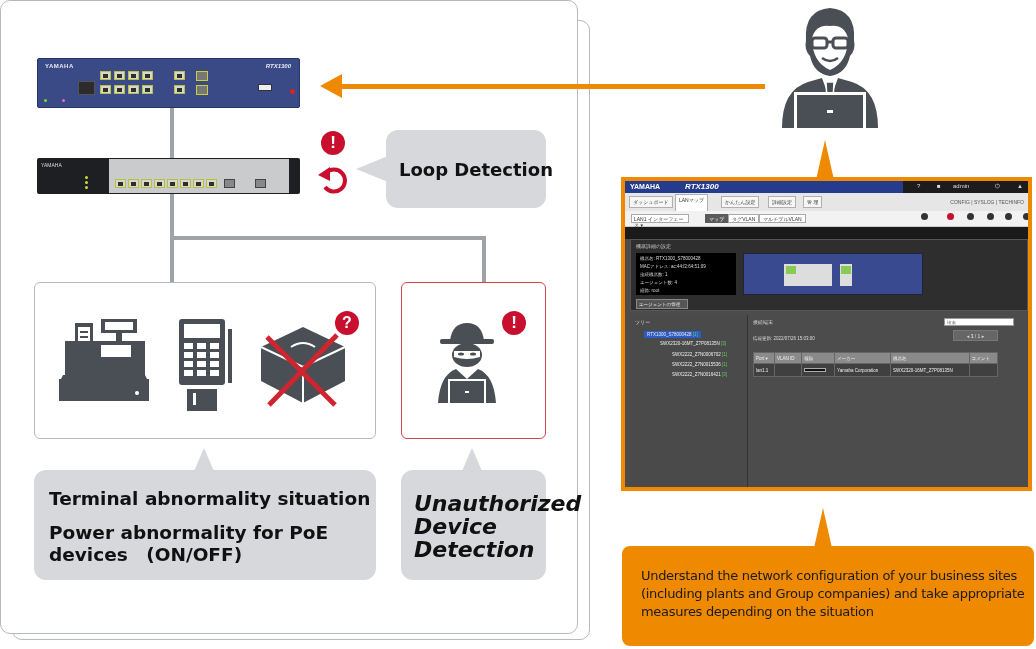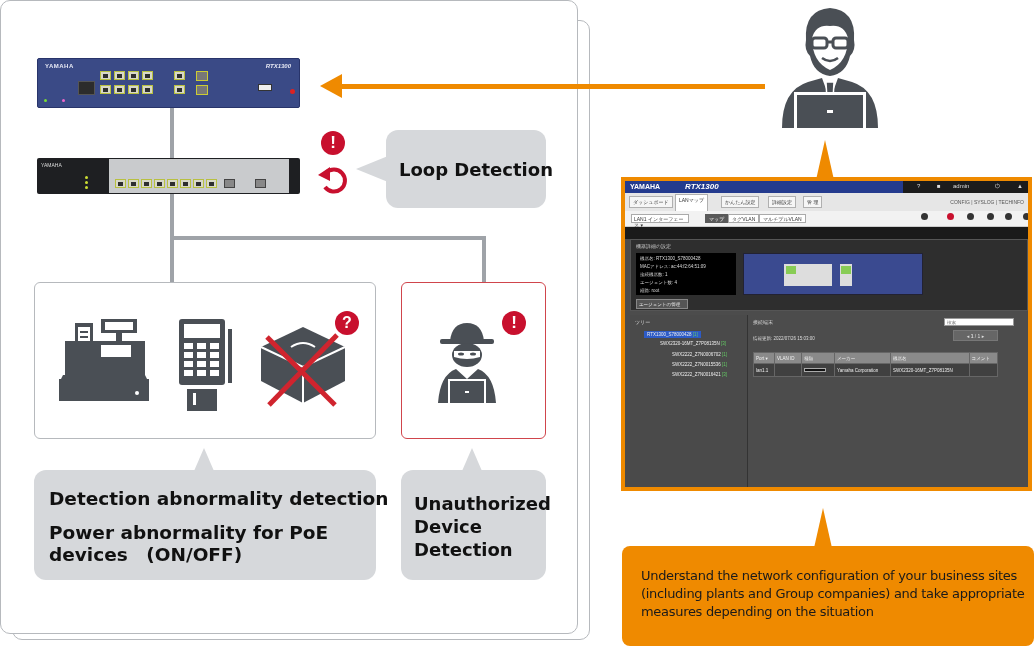--- a/index.html
+++ b/index.html
@@ -39,21 +39,21 @@
 
   .dev-box { position: absolute; left: 34px; top: 282px; width: 342px; height: 157px; border: 1.5px solid #b6b9bd; border-radius: 6px; background: #fff; }
   .intr-box { position: absolute; left: 401px; top: 282px; width: 145px; height: 157px; border: 1.5px solid #d0454c; border-radius: 6px; background: #fff; }
 
   .term-bubble { left: 34px; top: 470px; width: 342px; height: 110px; }
   .term-bubble .l1 { position: absolute; left: 15px; top: 18px; font-size: 18.5px; white-space: nowrap; }
   .term-bubble .l2 { position: absolute; left: 15px; top: 52px; font-size: 18.5px; line-height: 22px; width: 320px; }
   .term-tail { left: 194px; top: 448px; border-left: 10px solid transparent; border-right: 10px solid transparent; border-bottom: 23px solid #d6d8db; }
 
   .intr-bubble { left: 401px; top: 470px; width: 145px; height: 110px; }
-  .intr-bubble .txt { position: absolute; left: 13px; top: 22px; font-size: 18px; line-height: 23px; width: 130px; }
+  .intr-bubble .txt { position: absolute; left: 13px; top: 22px; font-size: 22px; line-height: 23px; width: 130px; font-style: italic; }
   .intr-tail { left: 462px; top: 448px; border-left: 10px solid transparent; border-right: 10px solid transparent; border-bottom: 23px solid #d6d8db; }
 
   
   .arrow-line { position: absolute; left: 340px; top: 84px; width: 425px; height: 5px; background: #ef8a00; }
   .arrow-head { position: absolute; left: 320px; top: 74px; width: 0; height: 0; border-top: 12px solid transparent; border-bottom: 12px solid transparent; border-right: 22px solid #ef8a00; }
 
   
   .console { position: absolute; left: 621px; top: 177px; width: 411px; height: 314px; border: 4px solid #ef8a00; background: #4c4c4c; overflow: hidden; font-family: "Liberation Sans", sans-serif; }
   .c-top { position: absolute; left: 0; top: 0; width: 100%; height: 12px; background: #243b8e; }
   .c-top .logo { position: absolute; left: 5px; top: 2px; font-size: 7px; color: #fff; font-weight: bold; }
@@ -223,21 +223,21 @@
     <path d="M2 84 Q4 56 20 50 L31 60 L42 50 Q58 56 60 84 Z" fill="#4a4f55"></path>
     <rect x="12" y="60" width="38" height="24" fill="#fff"></rect>
     <rect x="14" y="62" width="34" height="22" fill="#4a4f55"></rect>
     <rect x="29" y="72" width="4" height="2" fill="#fff"></rect>
   </svg>
   <div class="alert-dot" style="left:100px;top:28px;font-size:17px;line-height:24px;">!</div>
 </div>
 
 <div class="bubble-tail term-tail"></div>
 <div class="bubble term-bubble">
-  <div class="l1">Detection abnormality detection</div>
+  <div class="l1">Terminal abnormality situation</div>
   <div class="l2">Power abnormality for PoE devices　(ON/OFF)</div>
 </div>
 
 <div class="bubble-tail intr-tail"></div>
 <div class="bubble intr-bubble">
   <div class="txt">Unauthorized Device Detection</div>
 </div>
 
 <div class="arrow-line"></div>
 <div class="arrow-head"></div>

